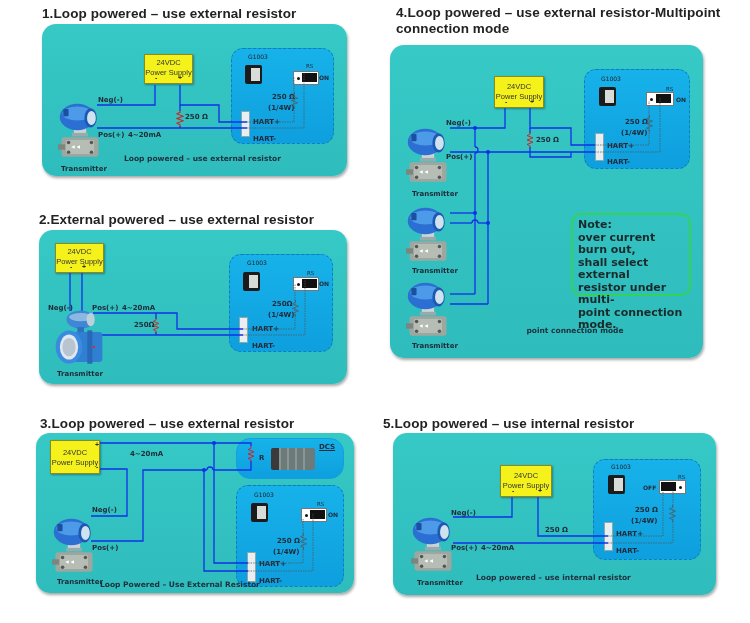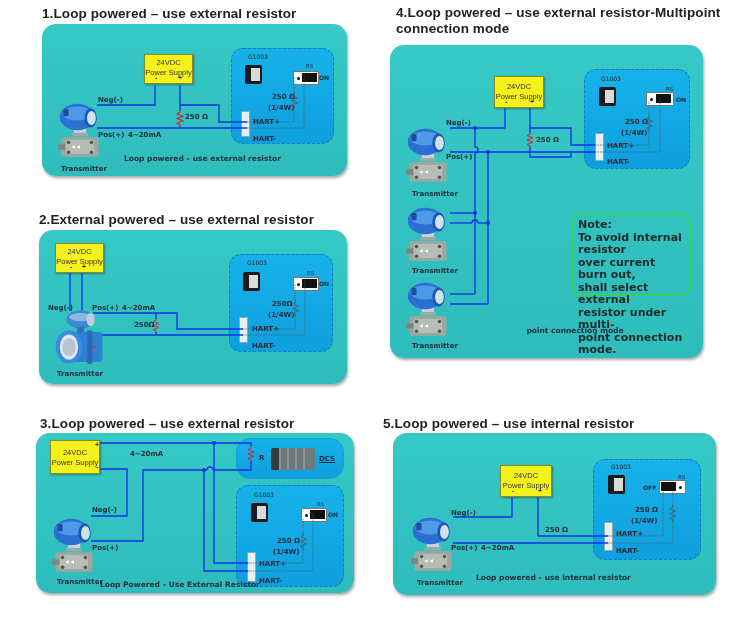--- a/index.html
+++ b/index.html
@@ -160,21 +160,21 @@
       <use href="#flow-transmitter"></use>
     </svg>
   <div class="lbl" style="left:18px;top:140px;">Transmitter</div>
 </div>
 
 <div class="title" style="left:40px;top:416px;">3.Loop powered – use external resistor</div>
 <div class="panel" style="left:36px;top:433px;width:318px;height:160px;">
   <div class="g-box" style="left:200px;top:5px;width:106px;height:39px;border-style:solid;border-color:#13a0da;border-radius:14px;">
     <div class="lbl" style="left:22px;top:15px;">R</div>
     <div style="position:absolute;left:34px;top:9px;width:44px;height:22px;background:linear-gradient(90deg,#3a3a3a 0 8px,#8a9696 8px 10px,#6c7a7a 10px 16px,#8a9696 16px 18px,#6c7a7a 18px 24px,#8a9696 24px 26px,#6c7a7a 26px 32px,#8a9696 32px 34px,#6c7a7a 34px 44px);border-radius:2px;"></div>
-    <div class="lbl" style="left:82px;top:16px;text-decoration:underline;">DCS</div>
+    <div class="lbl" style="left:82px;top:4px;text-decoration:underline;">DCS</div>
   </div>
   <div class="g-box" style="left:200px;top:52px;width:106px;height:100px;">
     <div class="lbl" style="left:17px;top:4px;font-weight:normal;font-size:6px;color:#222;">G1003</div>
     <div class="module" style="left:14px;top:17px;"></div>
     <div class="lbl" style="left:80px;top:14px;font-weight:normal;font-size:5.5px;">RS</div>
     <div class="sw" style="left:64px;top:22px;width:24px;height:12px;">
       <div class="dot" style="left:3px;"></div>
       <div class="knob" style="left:8px;top:1px;"></div>
     </div>
     <div class="lbl" style="left:91px;top:24px;font-size:6px;">ON</div>
@@ -288,21 +288,20 @@
   <svg class="tx" style="left:16px;top:157px;" width="44" height="68">
       <use href="#pt-transmitter"></use>
     </svg>
   <div class="lbl" style="left:22px;top:222px;">Transmitter</div>
   <svg class="tx" style="left:16px;top:232px;" width="44" height="68">
       <use href="#pt-transmitter"></use>
     </svg>
   <div class="lbl" style="left:22px;top:297px;">Transmitter</div>
   <div class="note" style="left:181px;top:168px;width:120px;height:83px;">
     <div>Note:</div>
-    <div>To avoid internal resistor</div>
     <div>over current burn out,</div>
     <div>shall select external</div>
     <div>resistor under multi-</div>
     <div>point connection mode.</div>
   </div>
   <div class="caption" style="left:100px;top:280px;width:170px;">
     <div>point connection mode</div>
   </div>
 </div>
 

